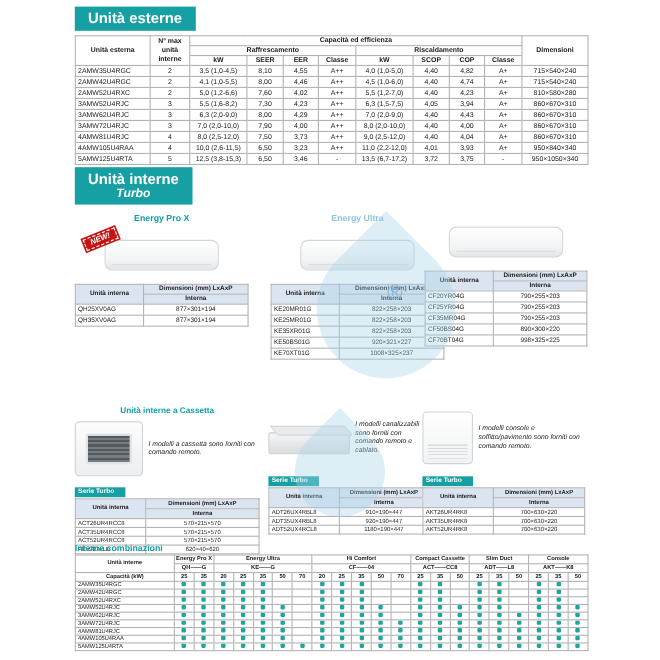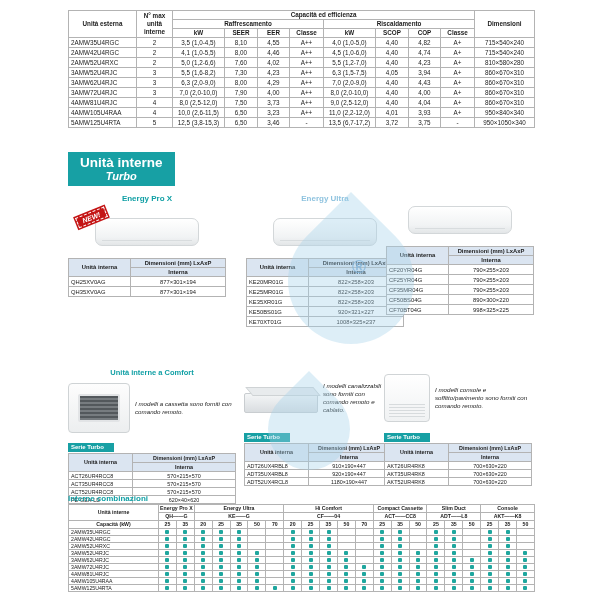--- a/index.html
+++ b/index.html
@@ -57,20 +57,21 @@
   .wm{position:absolute;pointer-events:none;z-index:6}
   .wm-drop{background:rgba(166,209,235,.38);border-radius:0 50% 50% 50%;transform:rotate(45deg)}
   #wm1{left:288px;top:218px;width:126px;height:126px}
   #wm2{left:268px;top:388px;width:82px;height:82px}
   #wm-r{left:352px;top:256px;font-size:19px;font-weight:bold;color:rgba(125,178,216,.75)}
 </style>
 </head>
 <body>
 
 <div id="outdoor">
+  <div class="sec-box">Unità esterne</div>
   <table class="outdoor-table">
     <colgroup>
       <col style="width:68px">
         <col style="width:36px">
         <col style="width:52px">
         <col style="width:33px">
       <col style="width:32px">
         <col style="width:34px">
         <col style="width:52px">
         <col style="width:33px">
@@ -348,21 +349,21 @@
           </tbody>
       </table>
     </div>
 
   </div>
 </div>
 
 <div id="others">
 
   <div class="other o0">
-    <div class="other-title">Unità interne a Comfort</div>
+    <div class="other-title">Unità interne a Cassetta</div>
     <div class="other-body">
       <div class="cassette-unit">
           <div class="cassette-grid"></div>
         </div>
       <div class="other-desc">I modelli a cassetta sono forniti con comando remoto.</div>
     </div>
     <div class="serie-tag">Serie Turbo</div>
     <table class="mini-table">
       <colgroup>
           <col style="width:64px">

